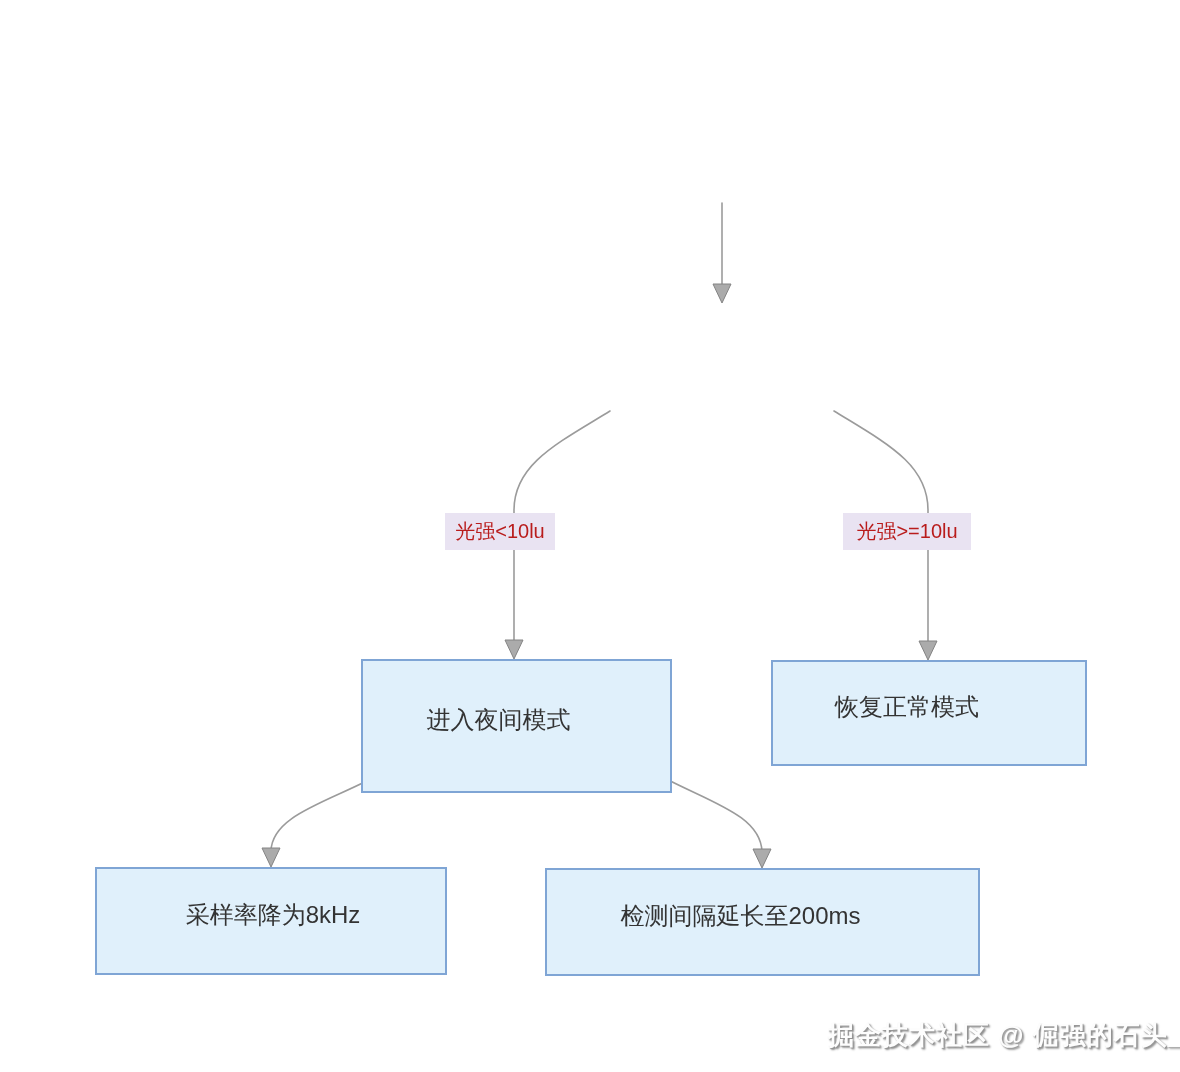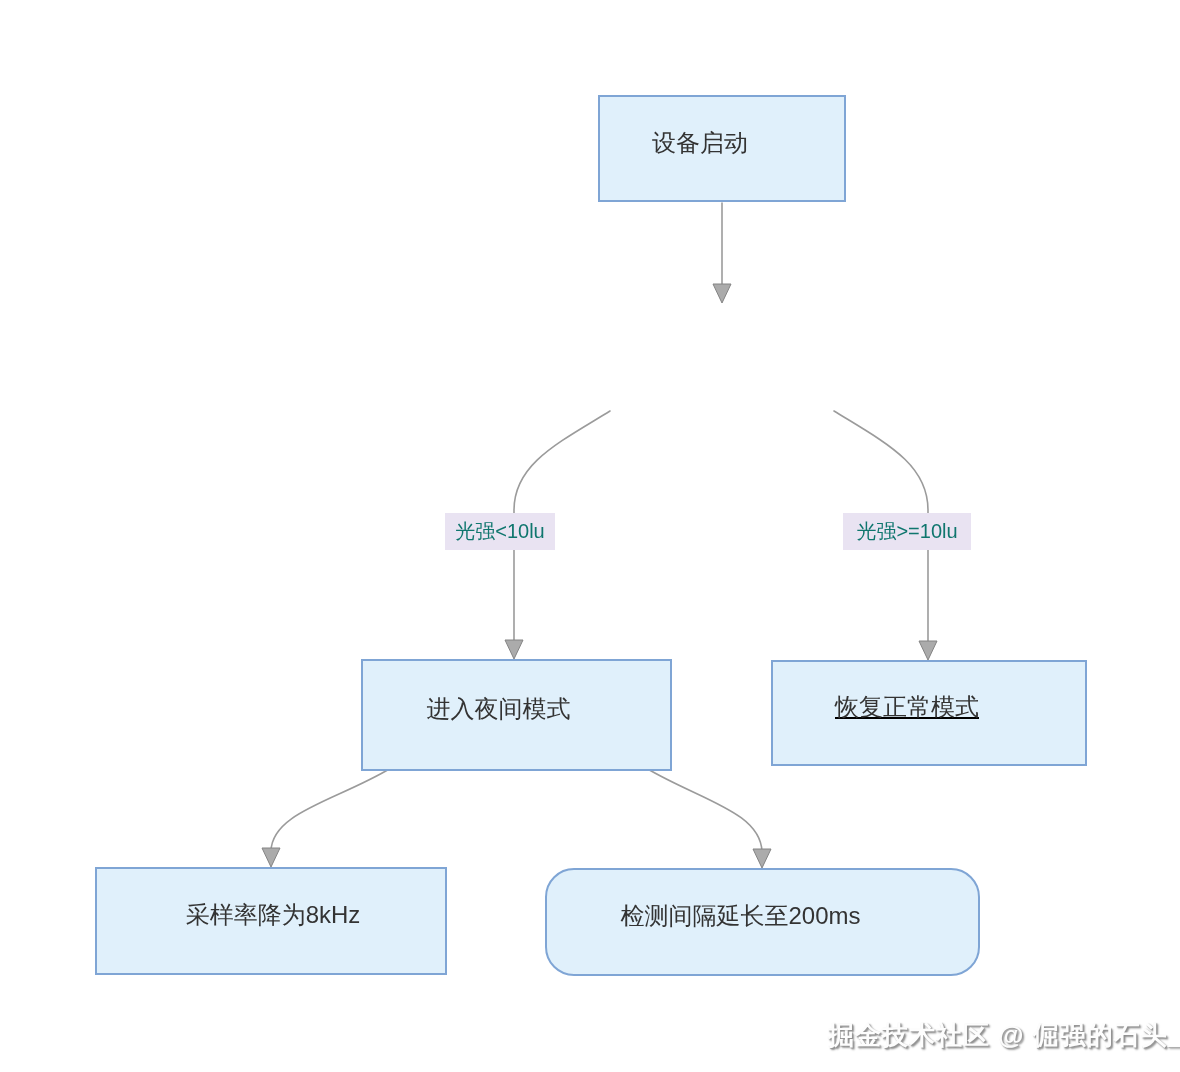--- a/index.html
+++ b/index.html
@@ -50,21 +50,21 @@
     color: #333333;
     white-space: nowrap;
   }
   .edge-label {
     position: absolute;
     background: #e9e3f2;
     display: flex;
     align-items: center;
     justify-content: center;
     font-size: 20px;
-    color: #0f766e;
+    color: #b91c1c;
     white-space: nowrap;
   }
   .watermark {
     position: absolute;
     left: 828px;
     top: 1018px;
     font-size: 26px;
     font-weight: bold;
     letter-spacing: 1px;
     color: #fdfdfd;
@@ -88,38 +88,35 @@
     <path class="edge-path" d="M834 411 C 886 443, 928 464, 928 510 L928 644"></path>
     <polygon class="arrow-head" points="928,660 919,641 937,641"></polygon>
 
     <path class="edge-path" d="M391 768 C 338 800, 272 812, 271 851"></path>
     <polygon class="arrow-head" points="271,867 262,848 280,848"></polygon>
 
     <path class="edge-path" d="M646 768 C 700 800, 761 812, 762 852"></path>
     <polygon class="arrow-head" points="762,868 753,849 771,849"></polygon>
   </svg>
 
-  <div class="node" style="left:598px; top:95px; width:248px; height:107px;">
-    <span class="node-label">设备启动</span>
-  </div>
 
 
-  <div class="node" style="left:361px; top:659px; width:311px; height:112px;padding-left:8px;">
+  <div class="node" style="left:361px; top:659px; width:311px; height:134px;padding-left:8px;">
     <span class="node-label">进入夜间模式</span>
   </div>
 
-  <div class="node" style="left:771px; top:660px; width:316px; height:106px;text-decoration:underline;">
+  <div class="node" style="left:771px; top:660px; width:316px; height:106px;">
     <span class="node-label">恢复正常模式</span>
   </div>
 
   <div class="node" style="left:95px; top:867px; width:352px; height:108px;padding-left:48px;">
     <span class="node-label">采样率降为8kHz</span>
   </div>
 
-  <div class="node" style="left:545px; top:868px; width:435px; height:108px;border-radius:29px;">
+  <div class="node" style="left:545px; top:868px; width:435px; height:108px;">
     <span class="node-label">检测间隔延长至200ms</span>
   </div>
 
   <div class="edge-label" style="left:445px; top:513px; width:110px; height:37px;">
     <span>光强&lt;10lu</span>
   </div>
 
   <div class="edge-label" style="left:843px; top:513px; width:128px; height:37px;">
     <span>光强&gt;=10lu</span>
   </div>

